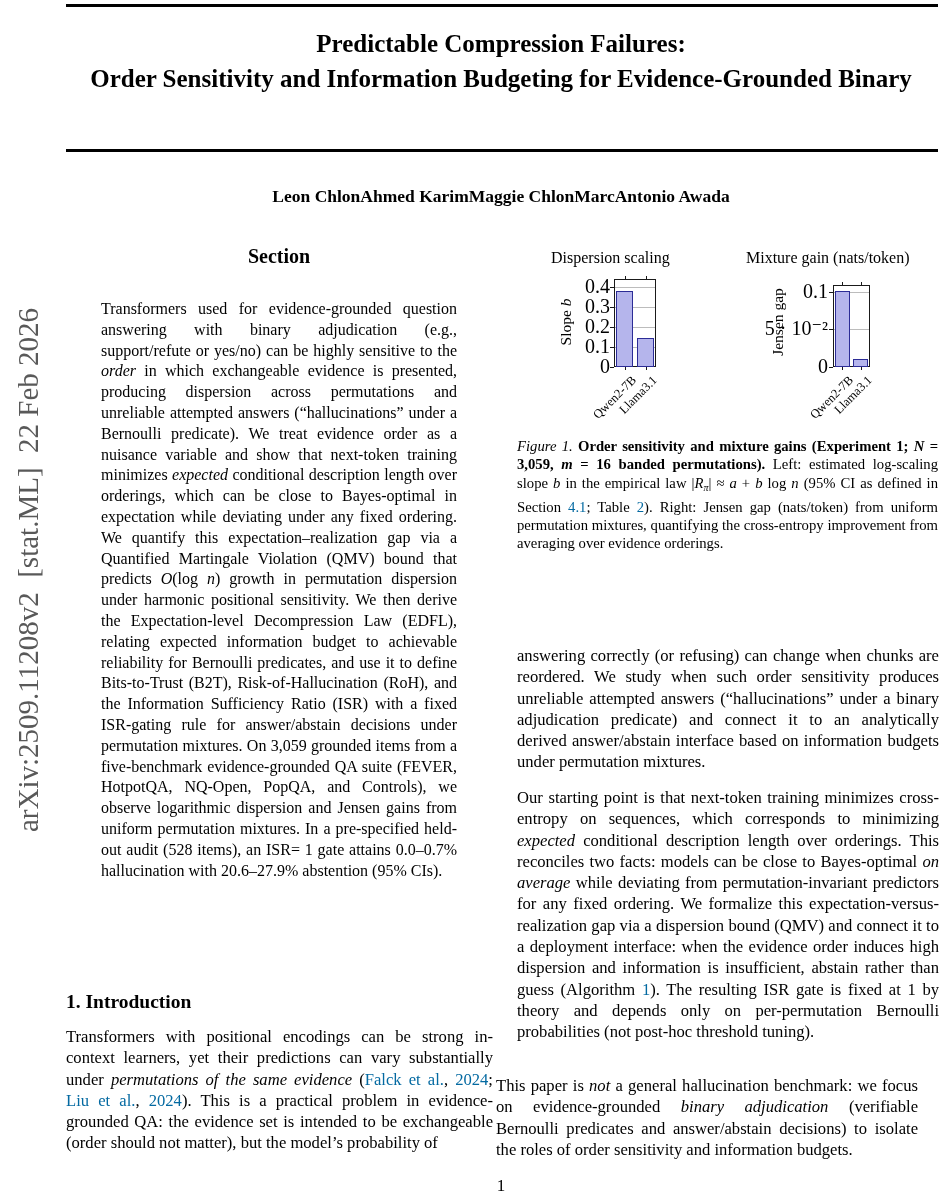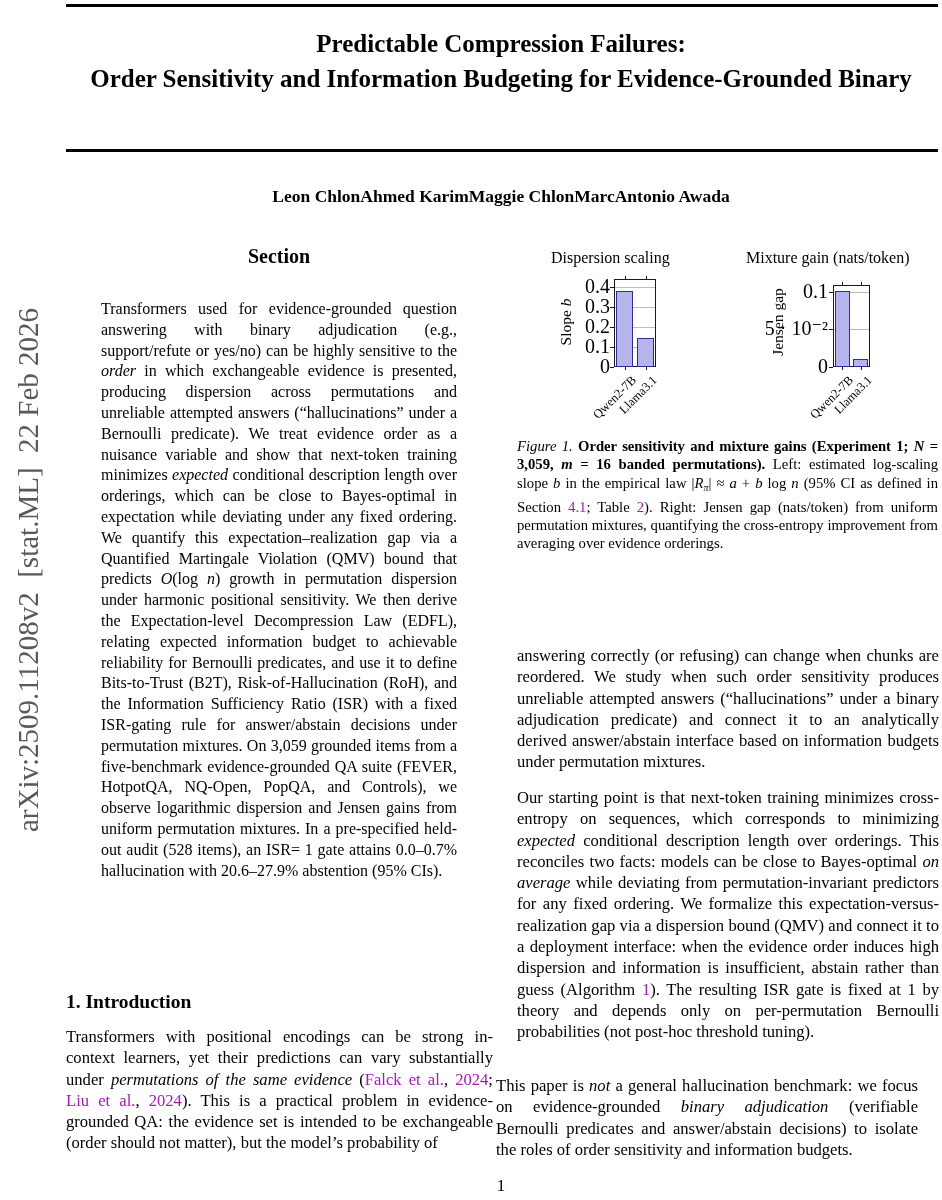--- a/index.html
+++ b/index.html
@@ -25,21 +25,21 @@
   .intro-body{left:66px;top:1026px;width:427px;}
   .rc-p1{left:517px;top:645px;width:422px;}
   .rc-p2{left:517px;top:787px;width:422px;}
   .rc-p3{left:496px;top:1075px;width:422px;}
   .caption{position:absolute;left:517px;top:437px;width:421px;text-align:justify;
            font-size:14.7px;line-height:18.4px;hyphens:auto;-webkit-hyphens:auto;}
   .pageno{position:absolute;left:61px;top:1176px;width:880px;text-align:center;font-size:17px;}
   .it{font-style:italic}
   .b{font-weight:bold}
   .bi{font-weight:bold;font-style:italic}
-  .link{color:#a21caf}
+  .link{color:#0369a1}
   .subit{font-style:italic;font-size:68%;vertical-align:-18%;}
   
   .ch-title{position:absolute;text-align:left;font-size:16px;}
   .ch-frame{position:absolute;border:1px solid #1a1a1a;background:#fff;box-sizing:border-box;}
   .ch-grid{position:absolute;height:1px;background:#bcbcbc;}
   .ch-bar{position:absolute;box-sizing:border-box;background:#b5b5ec;border:1px solid #2c2c96;}
   .ch-ytick{position:absolute;width:80px;text-align:right;font-size:20px;line-height:17px;}
   .ch-tickmark{position:absolute;background:#1a1a1a;}
   .ch-xlab{position:absolute;width:92px;text-align:right;font-size:12.5px;
            transform:rotate(-45deg);transform-origin:100% 0;}

